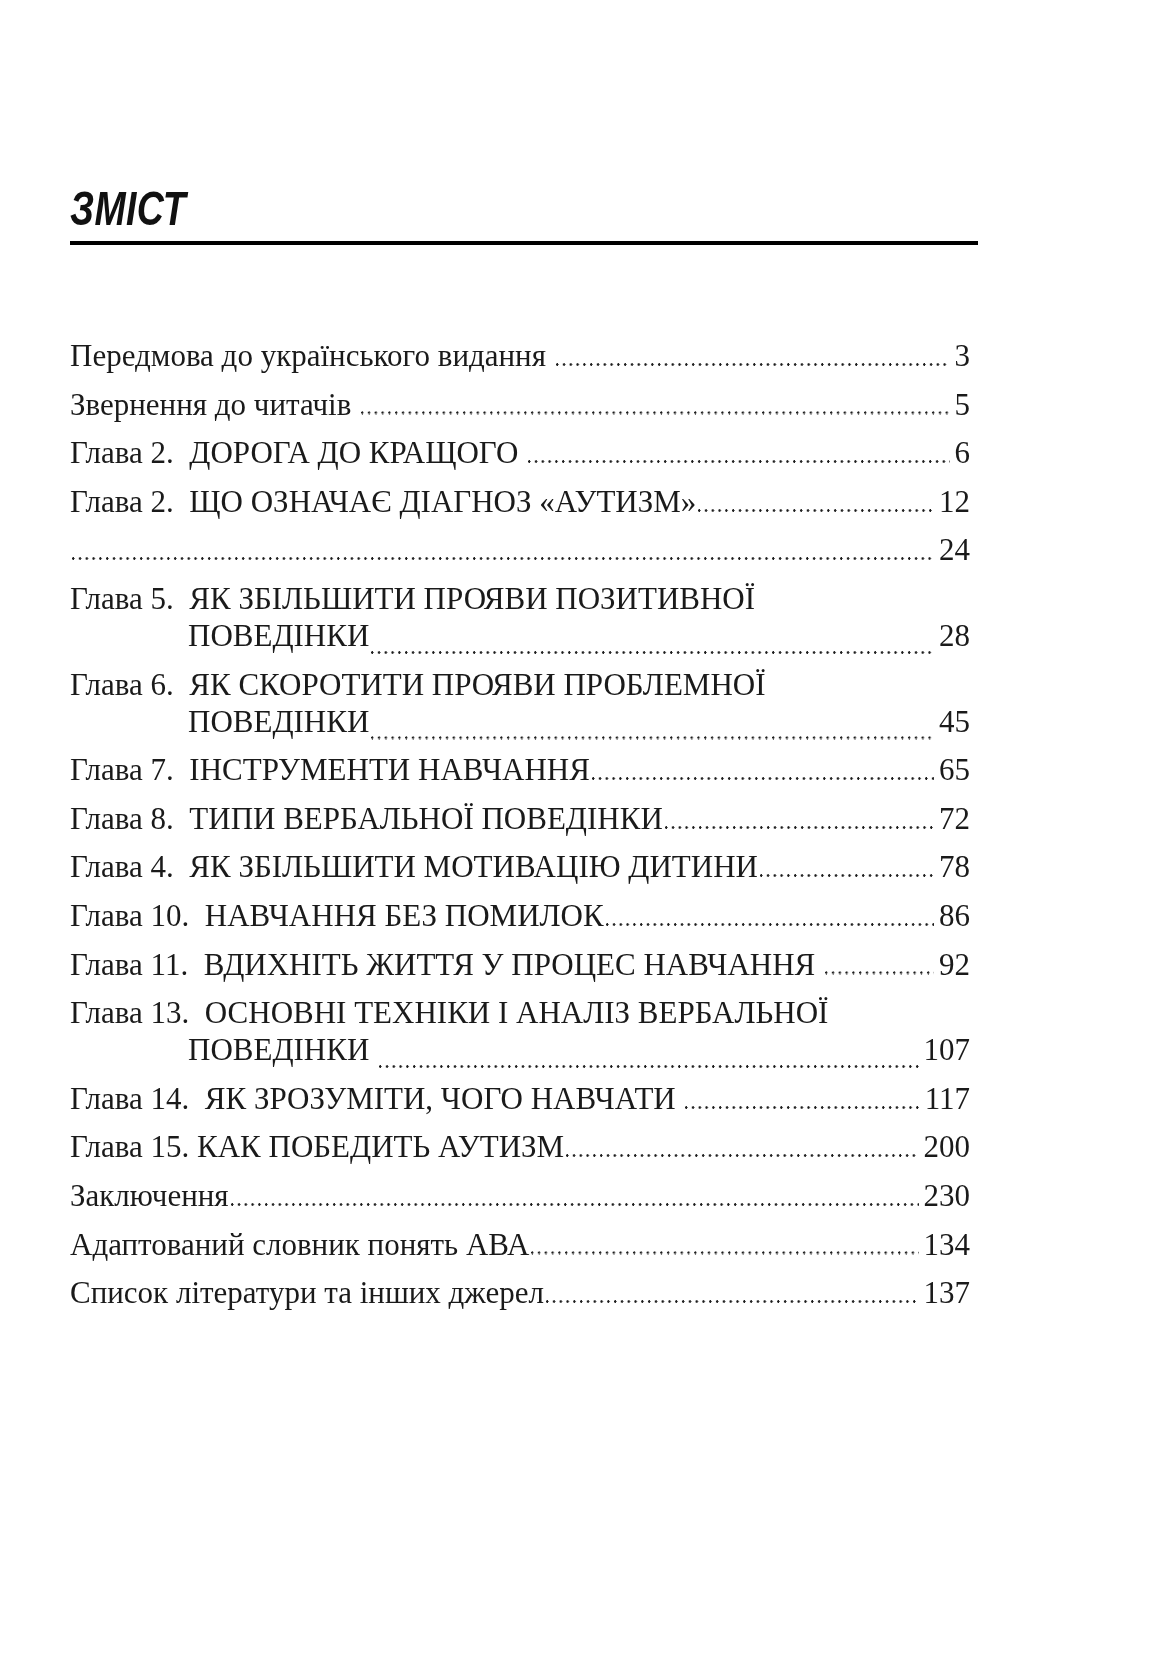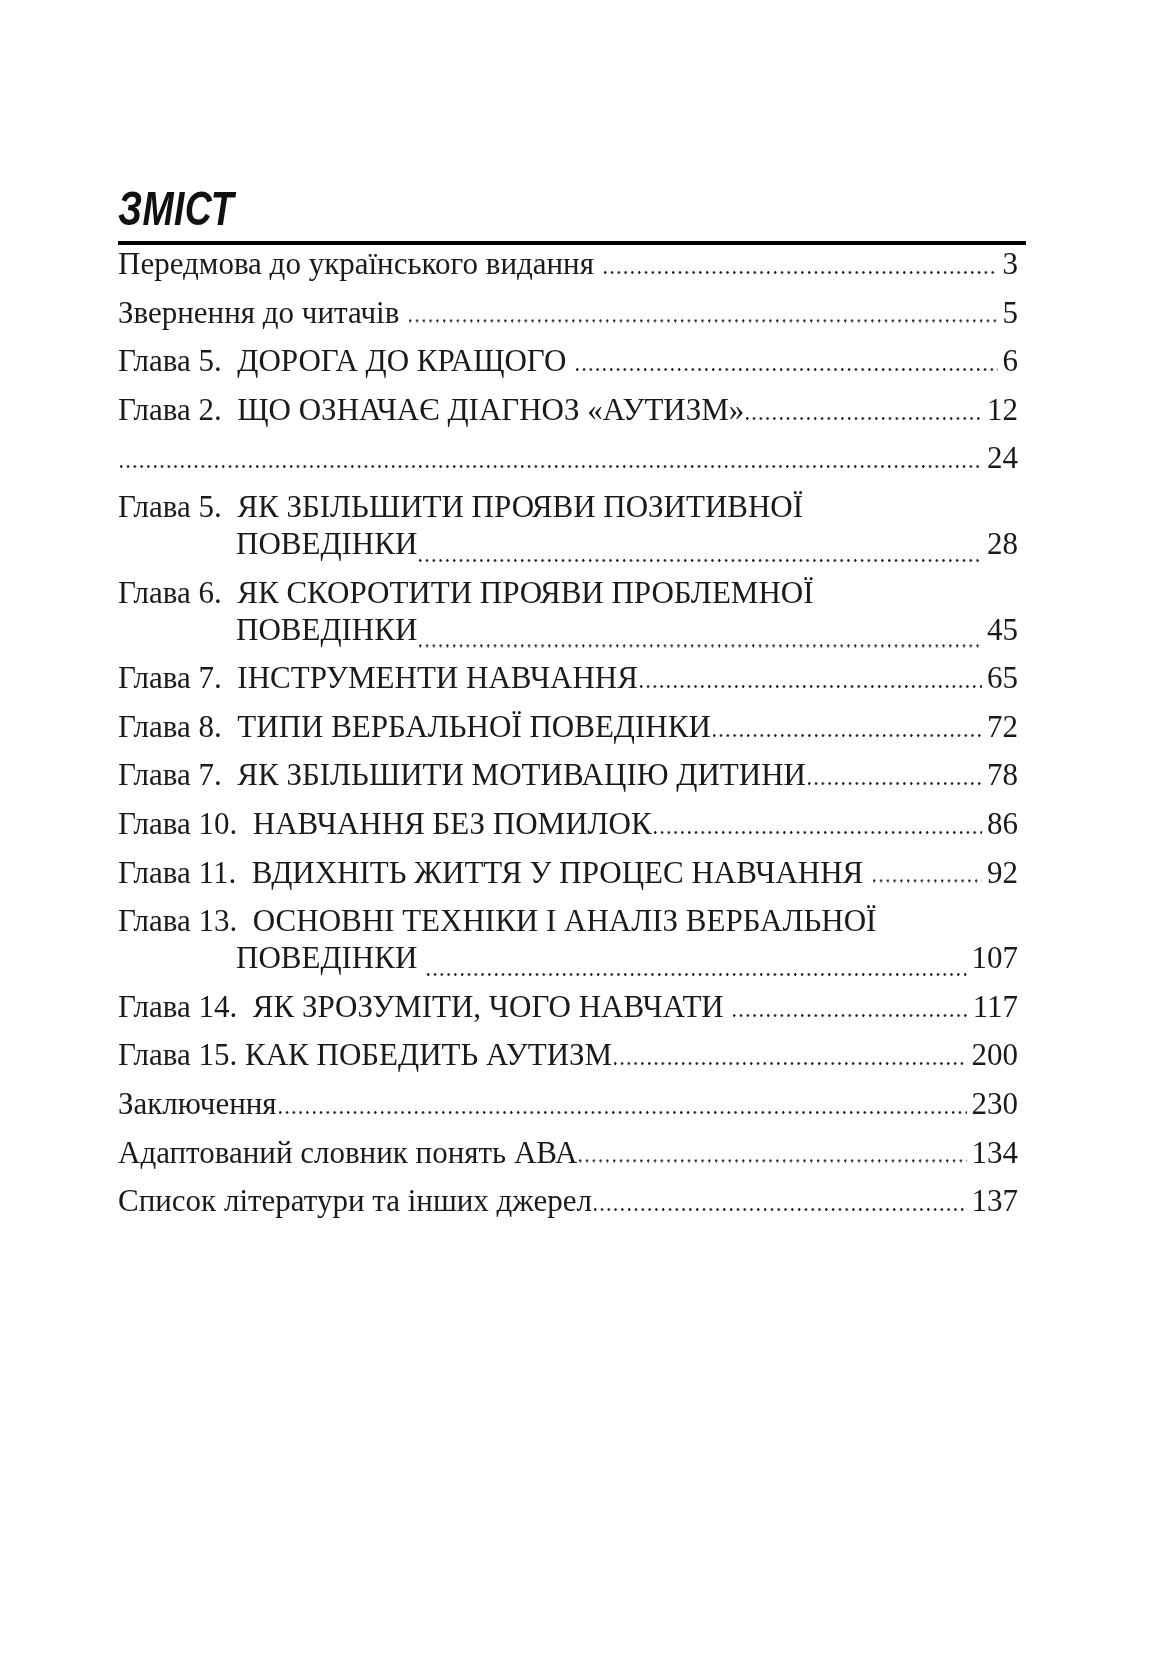--- a/index.html
+++ b/index.html
@@ -10,21 +10,21 @@
   .page {
     position: relative;
     width: 1158px;
     height: 1654px;
     background: #ffffff;
     overflow: hidden;
     font-family: "Liberation Serif", "DejaVu Serif", serif;
     color: #1a1a1a;
   }
   .content {
-    padding-left: 118px;
+    padding-left: 70px;
   }
   .doc-title {
     margin: 183px 0 0 0;
     font-family: "Liberation Sans", "DejaVu Sans", sans-serif;
     font-weight: bold;
     font-style: italic;
     font-size: 48px;
     line-height: 52px;
     color: #111111;
     transform: scaleX(0.78);
@@ -32,20 +32,21 @@
     letter-spacing: 0.5px;
     white-space: pre;
   }
   .title-rule {
     margin-top: 6px;
     width: 908px;
     height: 4px;
     background: #000000;
   }
   .toc {
+    margin-top: 92px;
   }
   .toc-entry {
     margin-bottom: 11.6px;
   }
   .row {
     display: flex;
     align-items: baseline;
     width: 900px;
     line-height: 37px;
     font-size: 31px;
@@ -95,21 +96,21 @@
       <div class="toc-entry">
         <div class="row">
           <span class="t">Звернення до читачів </span>
           <span class="leader"></span>
           <span class="pg">5</span>
         </div>
       </div>
 
       <div class="toc-entry">
         <div class="row">
-          <span class="t">Глава 5.  ДОРОГА ДО КРАЩОГО </span>
+          <span class="t">Глава 2.  ДОРОГА ДО КРАЩОГО </span>
           <span class="leader"></span>
           <span class="pg">6</span>
         </div>
       </div>
 
       <div class="toc-entry">
         <div class="row">
           <span class="t">Глава 2.  ЩО ОЗНАЧАЄ ДІАГНОЗ «АУТИЗМ»</span>
           <span class="leader"></span>
           <span class="pg">12</span>
@@ -157,21 +158,21 @@
       <div class="toc-entry">
         <div class="row">
           <span class="t">Глава 8.  ТИПИ ВЕРБАЛЬНОЇ ПОВЕДІНКИ</span>
           <span class="leader"></span>
           <span class="pg">72</span>
         </div>
       </div>
 
       <div class="toc-entry">
         <div class="row">
-          <span class="t">Глава 7.  ЯК ЗБІЛЬШИТИ МОТИВАЦІЮ ДИТИНИ</span>
+          <span class="t">Глава 4.  ЯК ЗБІЛЬШИТИ МОТИВАЦІЮ ДИТИНИ</span>
           <span class="leader"></span>
           <span class="pg">78</span>
         </div>
       </div>
 
       <div class="toc-entry">
         <div class="row">
           <span class="t">Глава 10.  НАВЧАННЯ БЕЗ ПОМИЛОК</span>
           <span class="leader"></span>
           <span class="pg">86</span>

